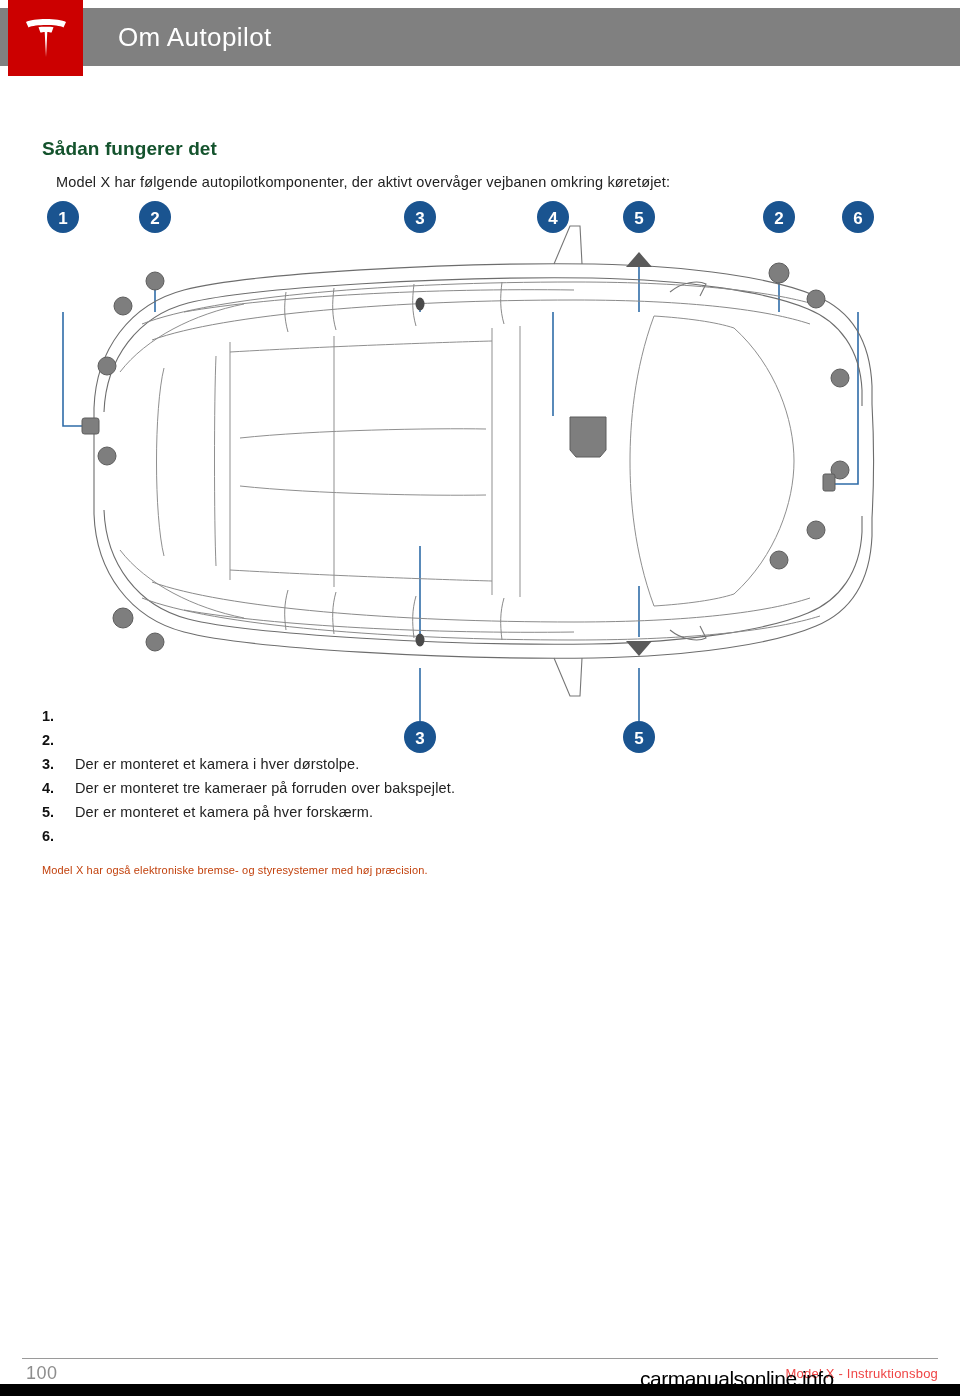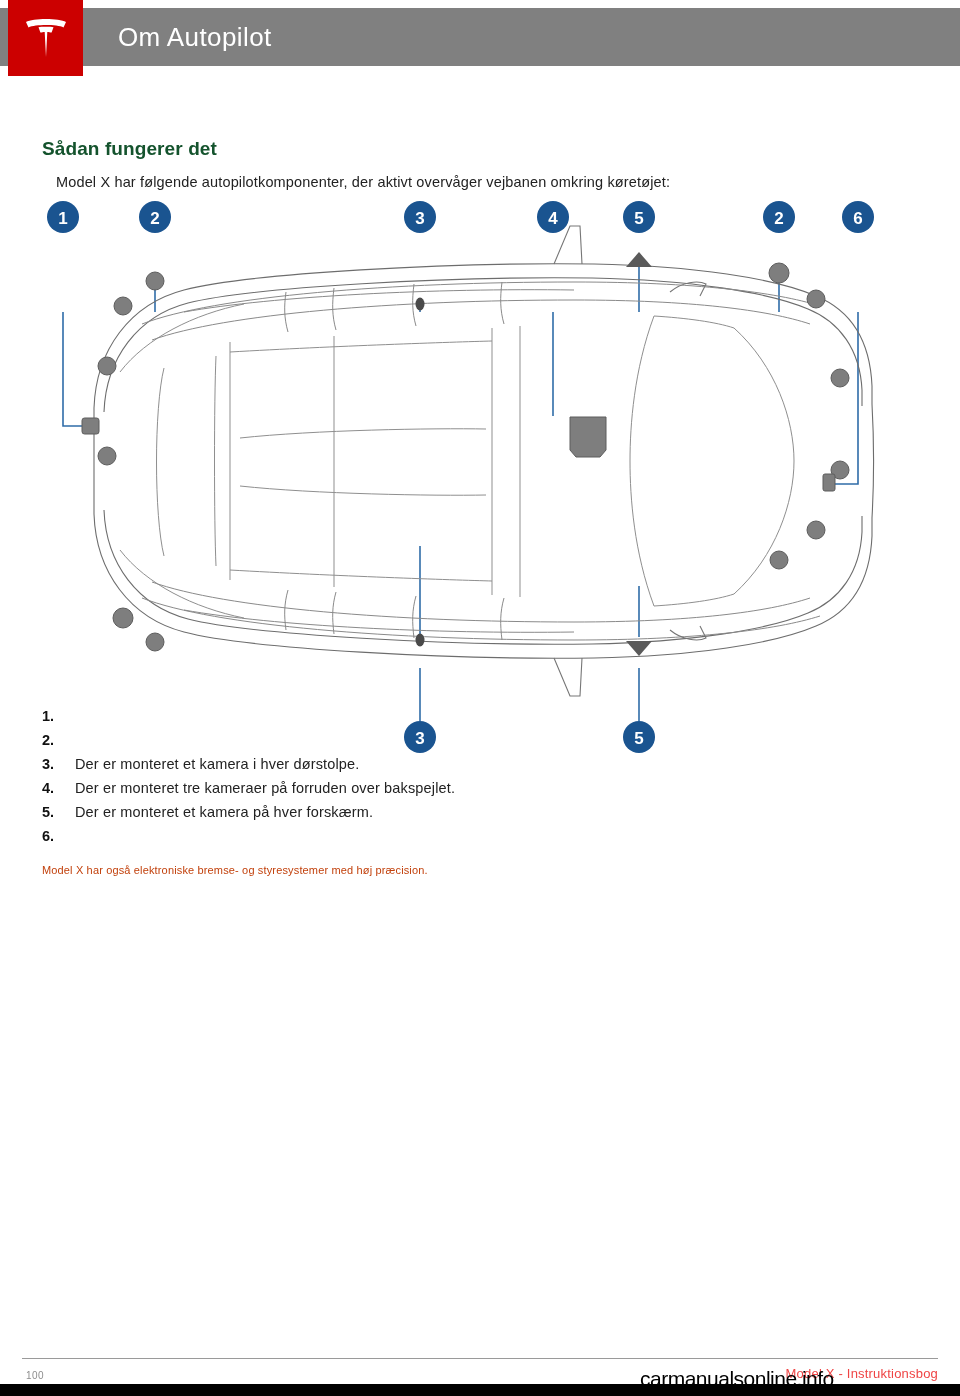--- a/index.html
+++ b/index.html
@@ -128,22 +128,22 @@
     position: absolute;
     left: 22px;
     top: 0;
     width: 916px;
     height: 0;
     border-top: 1px solid #9a9a9a;
   }
   .footer-page {
     position: absolute;
     left: 26px;
-    top: 12px;
-    font-size: 10px;
+    top: 5px;
+    font-size: 18px;
     color: #8d8d8d;
     letter-spacing: 0.5px;
   }
   .footer-doc {
     position: absolute;
     right: 22px;
     top: 8px;
     font-size: 13px;
     color: #ef4444;
     letter-spacing: 0.2px;

